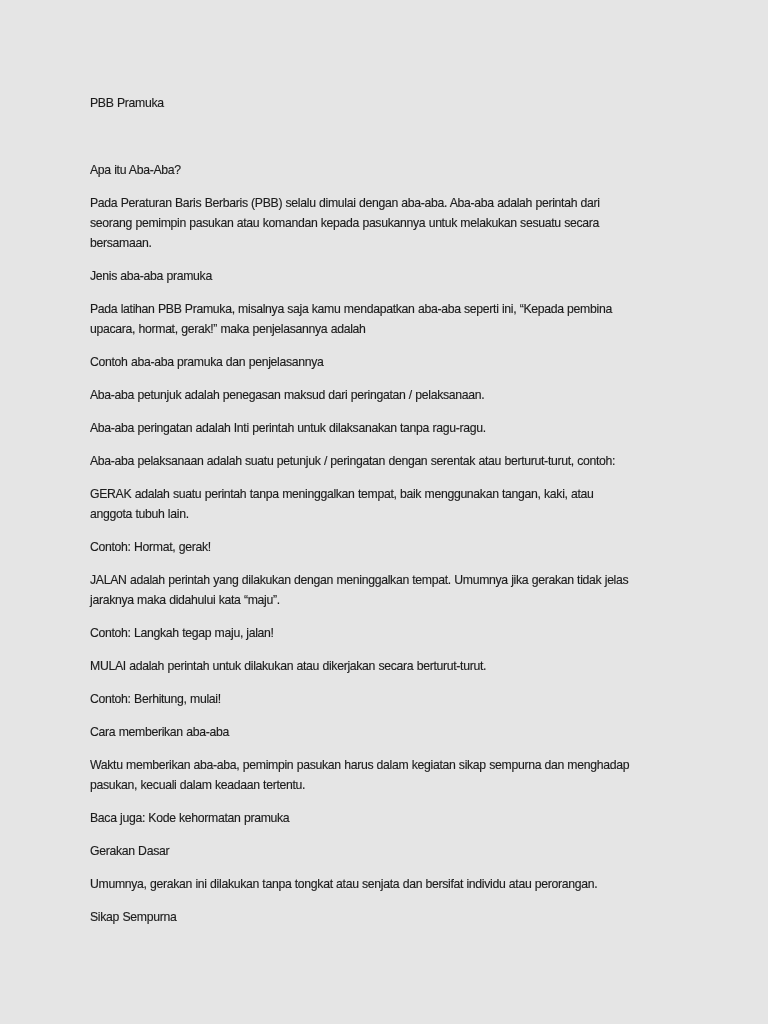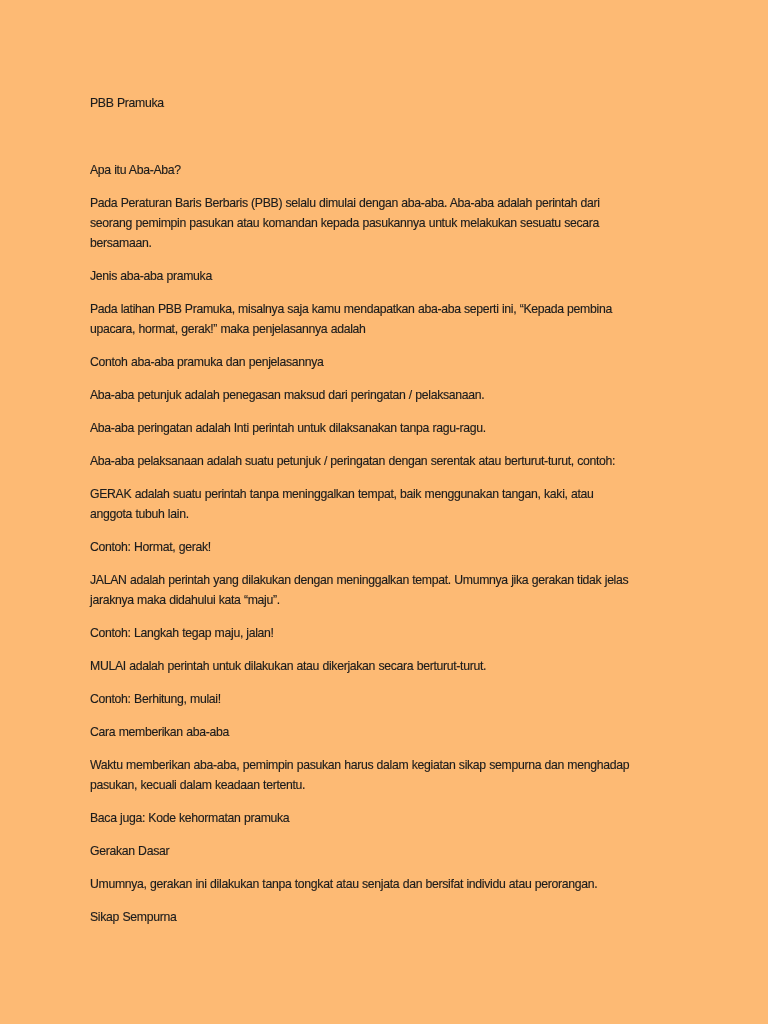--- a/index.html
+++ b/index.html
@@ -11,21 +11,21 @@
       width: 768px;
       height: 1024px;
       overflow: hidden;
       position: relative;
     }
     .page {
       position: absolute;
       left: 0; top: 0;
       width: 768px;
       height: 1024px;
-      background: #fdba74;
+      background: #e5e5e5;
     }
     .line {
       position: absolute;
       left: 90px;
       font-family: "Liberation Sans", "DejaVu Sans", sans-serif;
       font-size: 13.2px;
       color: #1c1c1c;
       white-space: nowrap;
       letter-spacing: -0.35px;
       word-spacing: 0.3px;

